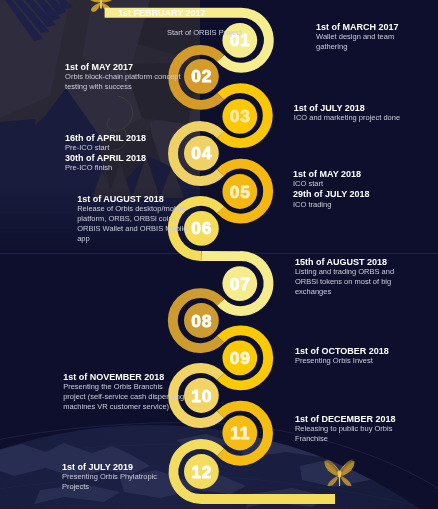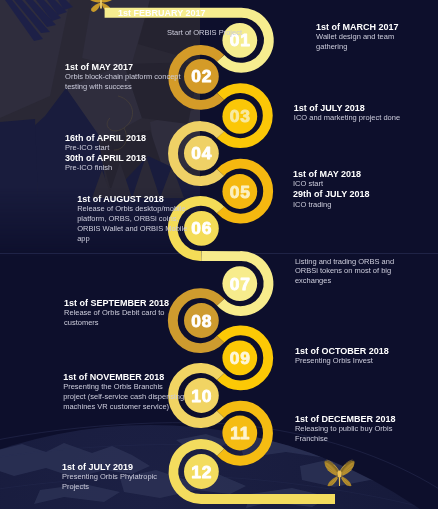--- a/index.html
+++ b/index.html
@@ -244,28 +244,24 @@
         <div class="desc">ICO trading</div>
       </div>
       <div class="blk" style="left: 50.2px; top: 194px; margin-left: 14px;">
         <div class="date">1st of AUGUST 2018</div>
         <div class="desc">Release of Orbis desktop/mobile</div>
         <div class="desc">platform, ORBS, ORBSi  coins,</div>
         <div class="desc">ORBIS Wallet and ORBIS Mobile</div>
         <div class="desc">app</div>
       </div>
       <div class="blk" style="left: 281.9px; top: 256.6px;">
+        <div class="date">15th of AUGUST 2018</div>
         <div class="desc">Listing and trading ORBS and</div>
         <div class="desc">ORBSi tokens on most of big</div>
         <div class="desc">exchanges</div>
-      </div>
-      <div class="blk" style="left: 51px; top: 297.9px;">
-        <div class="date">1st of SEPTEMBER 2018</div>
-        <div class="desc">Release of Orbis Debit card to</div>
-        <div class="desc">customers</div>
       </div>
       <div class="blk" style="left: 281.9px; top: 345.8px;">
         <div class="date">1st of OCTOBER 2018</div>
         <div class="desc">Presenting Orbis Invest</div>
       </div>
       <div class="blk" style="left: 50.2px; top: 371.6px;">
         <div class="date">1st of NOVEMBER 2018</div>
         <div class="desc">Presenting the Orbis Branchis</div>
         <div class="desc">project (self-service cash dispensing</div>
         <div class="desc">machines VR customer service)</div>

